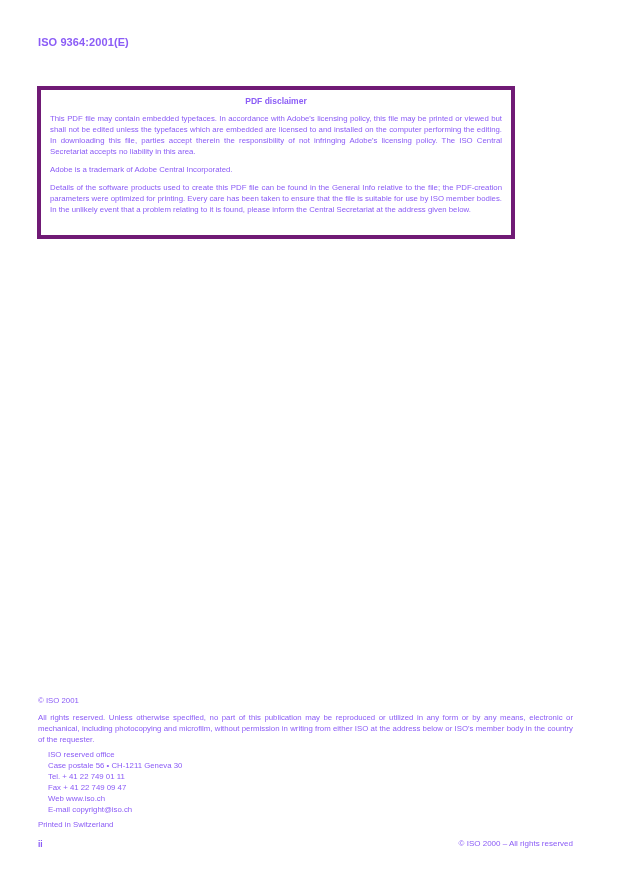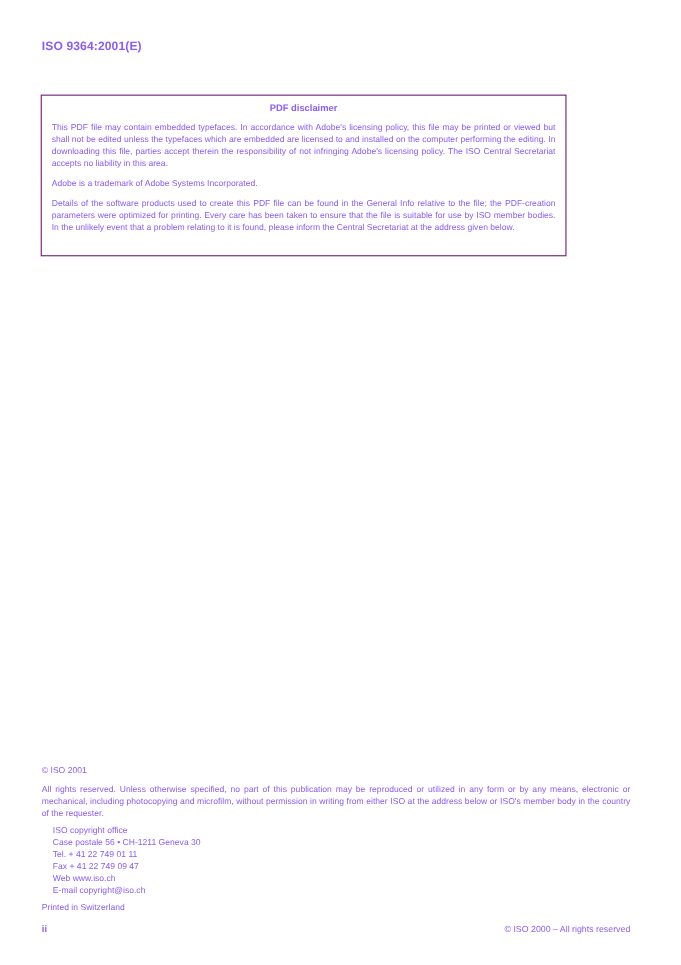--- a/index.html
+++ b/index.html
@@ -19,21 +19,21 @@
     top: 36px;
     font-size: 11px;
     font-weight: bold;
     letter-spacing: 0.1px;
   }
   .disclaimer-box {
     position: absolute;
     left: 37px;
     top: 86px;
     width: 478px;
-    border: 1px solid #701a75;
+    border: 4px solid #701a75;
     padding: 6px 9px 8px 9px;
   }
   .disclaimer-title {
     text-align: center;
     font-weight: bold;
     font-size: 8.5px;
     margin-bottom: 7px;
   }
   .disclaimer-para {
     font-size: 7.8px;
@@ -60,45 +60,45 @@
     line-height: 11px;
   }
   .printed-line { margin-top: 5px; }
   .footer {
     position: absolute;
     left: 38px;
     top: 839px;
     width: 535px;
     display: flex;
     justify-content: space-between;
-    align-items: center;
+    align-items: flex-start;
     font-size: 8.5px;
   }
   .footer-page-number { font-weight: bold; }
   .footer-copyright { font-size: 8px; }
 </style>
 </head>
 <body>
 
 <div class="page">
 
   <div class="header-title">ISO 9364:2001(E)</div>
 
   <div class="disclaimer-box">
     <div class="disclaimer-title">PDF disclaimer</div>
     <p class="disclaimer-para">This PDF file may contain embedded typefaces. In accordance with Adobe's licensing policy, this file may be printed or viewed but shall not be edited unless the typefaces which are embedded are licensed to and installed on the computer performing the editing. In downloading this file, parties accept therein the responsibility of not infringing Adobe's licensing policy. The ISO Central Secretariat accepts no liability in this area.</p>
-    <p class="disclaimer-para">Adobe is a trademark of Adobe Systems Incorporated.</p>
+    <p class="disclaimer-para">Adobe is a trademark of Adobe Central Incorporated.</p>
     <p class="disclaimer-para">Details of the software products used to create this PDF file can be found in the General Info relative to the file; the PDF-creation parameters were optimized for printing. Every care has been taken to ensure that the file is suitable for use by ISO member bodies. In the unlikely event that a problem relating to it is found, please inform the Central Secretariat at the address given below.</p>
   </div>
 
   <div class="copyright-block">
     <div class="copyright-year">© ISO 2001</div>
     <div class="copyright-rights">All rights reserved. Unless otherwise specified, no part of this publication may be reproduced or utilized in any form or by any means, electronic or mechanical, including photocopying and microfilm, without permission in writing from either ISO at the address below or ISO's member body in the country of the requester.</div>
     <div class="address-block">
-      <div>ISO copyright office</div>
+      <div>ISO reserved office</div>
       <div>Case postale 56 • CH-1211 Geneva 30</div>
       <div>Tel. + 41 22 749 01 11</div>
       <div>Fax + 41 22 749 09 47</div>
       <div>Web www.iso.ch</div>
       <div>E-mail copyright@iso.ch</div>
     </div>
     <div class="printed-line">Printed in Switzerland</div>
   </div>
 
   <div class="footer">

